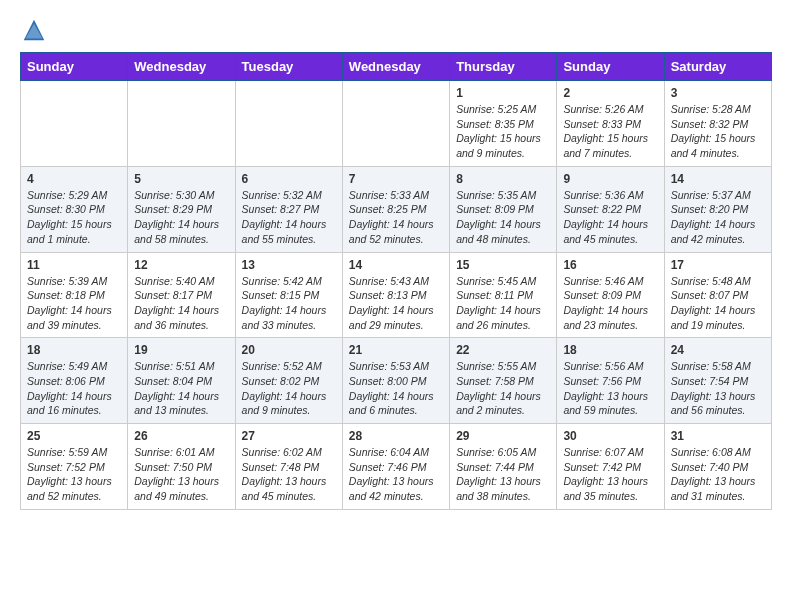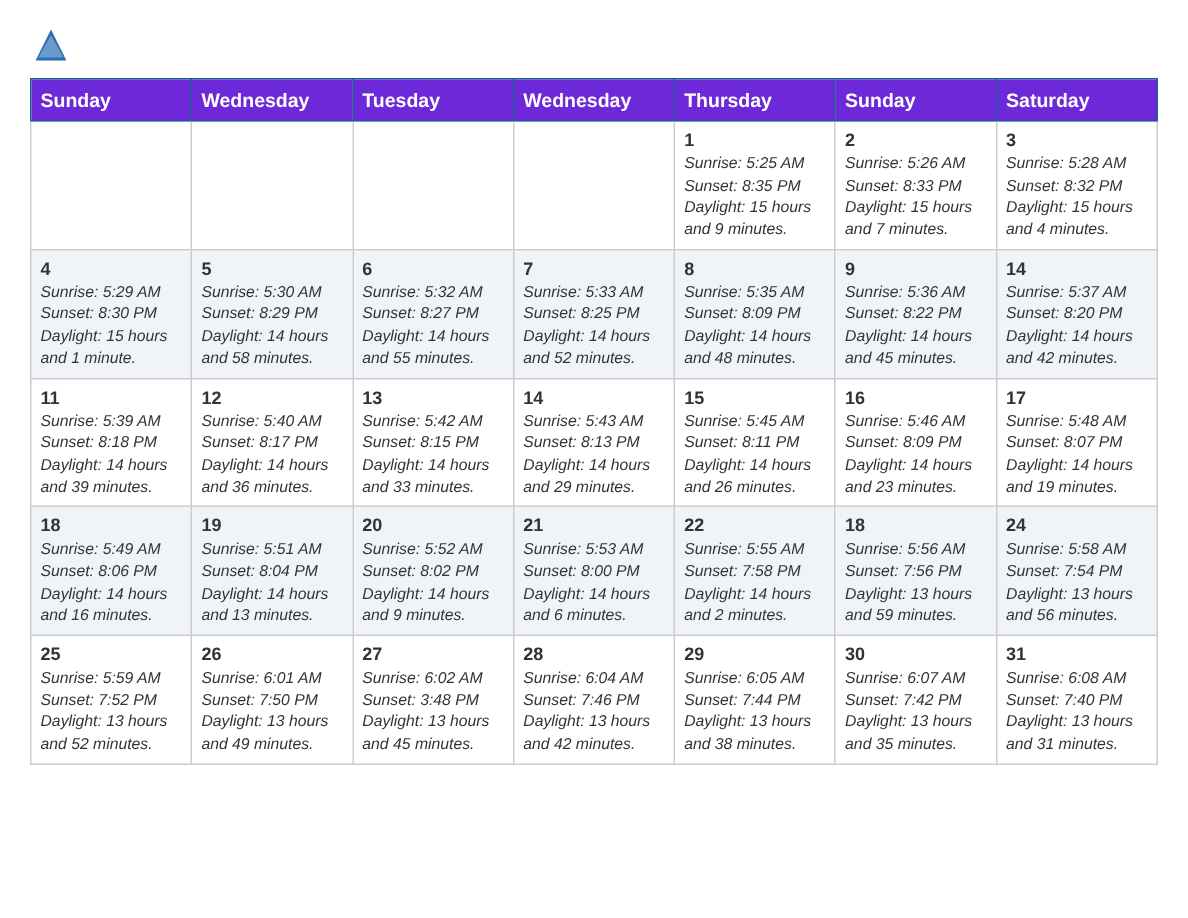--- a/index.html
+++ b/index.html
@@ -293,21 +293,21 @@
           </td>
           <td>
             <span class="day-number">26</span>
             <div class="day-info">Sunrise: 6:01 AM
 Sunset: 7:50 PM
 Daylight: 13 hours and 49 minutes.</div>
           </td>
           <td>
             <span class="day-number">27</span>
             <div class="day-info">Sunrise: 6:02 AM
-Sunset: 3:48 PM
+Sunset: 7:48 PM
 Daylight: 13 hours and 45 minutes.</div>
           </td>
           <td>
             <span class="day-number">28</span>
             <div class="day-info">Sunrise: 6:04 AM
 Sunset: 7:46 PM
 Daylight: 13 hours and 42 minutes.</div>
           </td>
           <td>
             <span class="day-number">29</span>

